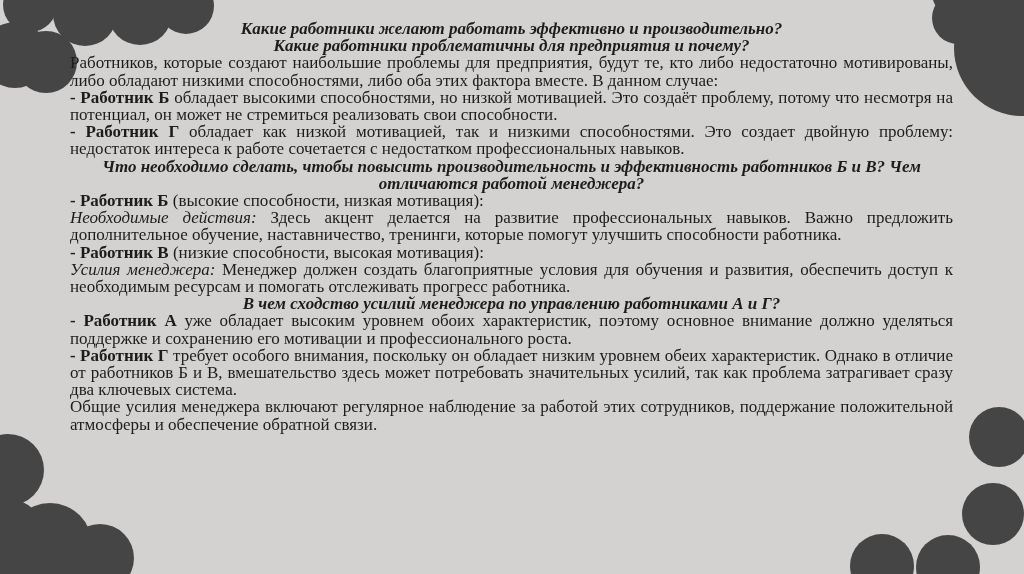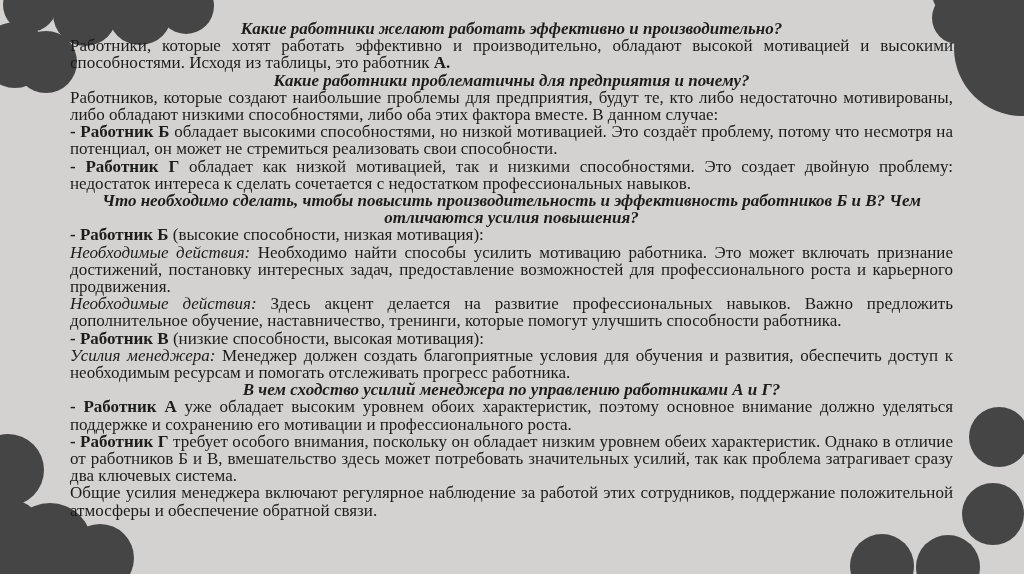--- a/index.html
+++ b/index.html
@@ -69,28 +69,26 @@
     <g>
       <circle cx="999" cy="437" r="30"></circle>
       <circle cx="993" cy="514" r="31"></circle>
       <circle cx="882" cy="566" r="32"></circle>
       <circle cx="948" cy="567" r="32"></circle>
     </g>
   </svg>
 
   <div class="content">
       <p class="heading"><span class="b i">Какие работники желают работать эффективно и производительно?</span></p>
-      <p class="para"><span>Работники, которые хотят работать эффективно и производительно, обладают высокой мотивацией и высокими способностями. Исходя из таблицы, это работник </span><span class="b">А.</span></p>
       <p class="heading"><span class="b i">Какие работники проблематичны для предприятия и почему?</span></p>
       <p class="para"><span>Работников, которые создают наибольшие проблемы для предприятия, будут те, кто либо недостаточно мотивированы, либо обладают низкими способностями, либо оба этих фактора вместе. В данном случае:</span></p>
       <p class="para"><span class="b">- Работник Б</span><span> обладает высокими способностями, но низкой мотивацией. Это создаёт проблему, потому что несмотря на потенциал, он может не стремиться реализовать свои способности.</span></p>
-      <p class="para"><span class="b">- Работник Г</span><span> обладает как низкой мотивацией, так и низкими способностями. Это создает двойную проблему: недостаток интереса к сделать сочетается с недостатком профессиональных навыков.</span></p>
-      <p class="heading"><span class="b i">Что необходимо сделать, чтобы повысить производительность и эффективность работников Б и В? Чем отличаются усилия повышения?</span></p>
+      <p class="para"><span class="b">- Работник Г</span><span> обладает как низкой мотивацией, так и низкими способностями. Это создает двойную проблему: недостаток интереса к работе сочетается с недостатком профессиональных навыков.</span></p>
+      <p class="heading"><span class="b i">Что необходимо сделать, чтобы повысить производительность и эффективность работников Б и В? Чем отличаются работой менеджера?</span></p>
       <p class="para"><span class="b">- Работник Б</span><span> (высокие способности, низкая мотивация):</span></p>
-      <p class="para"><span class="i">Необходимые действия:</span><span> Необходимо найти способы усилить мотивацию работника. Это может включать признание достижений, постановку интересных задач, предоставление возможностей для профессионального роста и карьерного продвижения.</span></p>
       <p class="para"><span class="i">Необходимые действия:</span><span> Здесь акцент делается на развитие профессиональных навыков. Важно предложить дополнительное обучение, наставничество, тренинги, которые помогут улучшить способности работника.</span></p>
       <p class="para"><span class="b">- Работник В</span><span> (низкие способности, высокая мотивация):</span></p>
       <p class="para"><span class="i">Усилия менеджера:</span><span> Менеджер должен создать благоприятные условия для обучения и развития, обеспечить доступ к необходимым ресурсам и помогать отслеживать прогресс работника.</span></p>
       <p class="heading"><span class="b i">В чем сходство усилий менеджера по управлению работниками А и Г?</span></p>
       <p class="para"><span class="b">- Работник А</span><span> уже обладает высоким уровнем обоих характеристик, поэтому основное внимание должно уделяться поддержке и сохранению его мотивации и профессионального роста.</span></p>
       <p class="para"><span class="b">- Работник Г</span><span> требует особого внимания, поскольку он обладает низким уровнем обеих характеристик. Однако в отличие от работников Б и В, вмешательство здесь может потребовать значительных усилий, так как проблема затрагивает сразу два ключевых система.</span></p>
       <p class="para"><span>Общие усилия менеджера включают регулярное наблюдение за работой этих сотрудников, поддержание положительной атмосферы и обеспечение обратной связи.</span></p>
     </div>
 
 </div>

